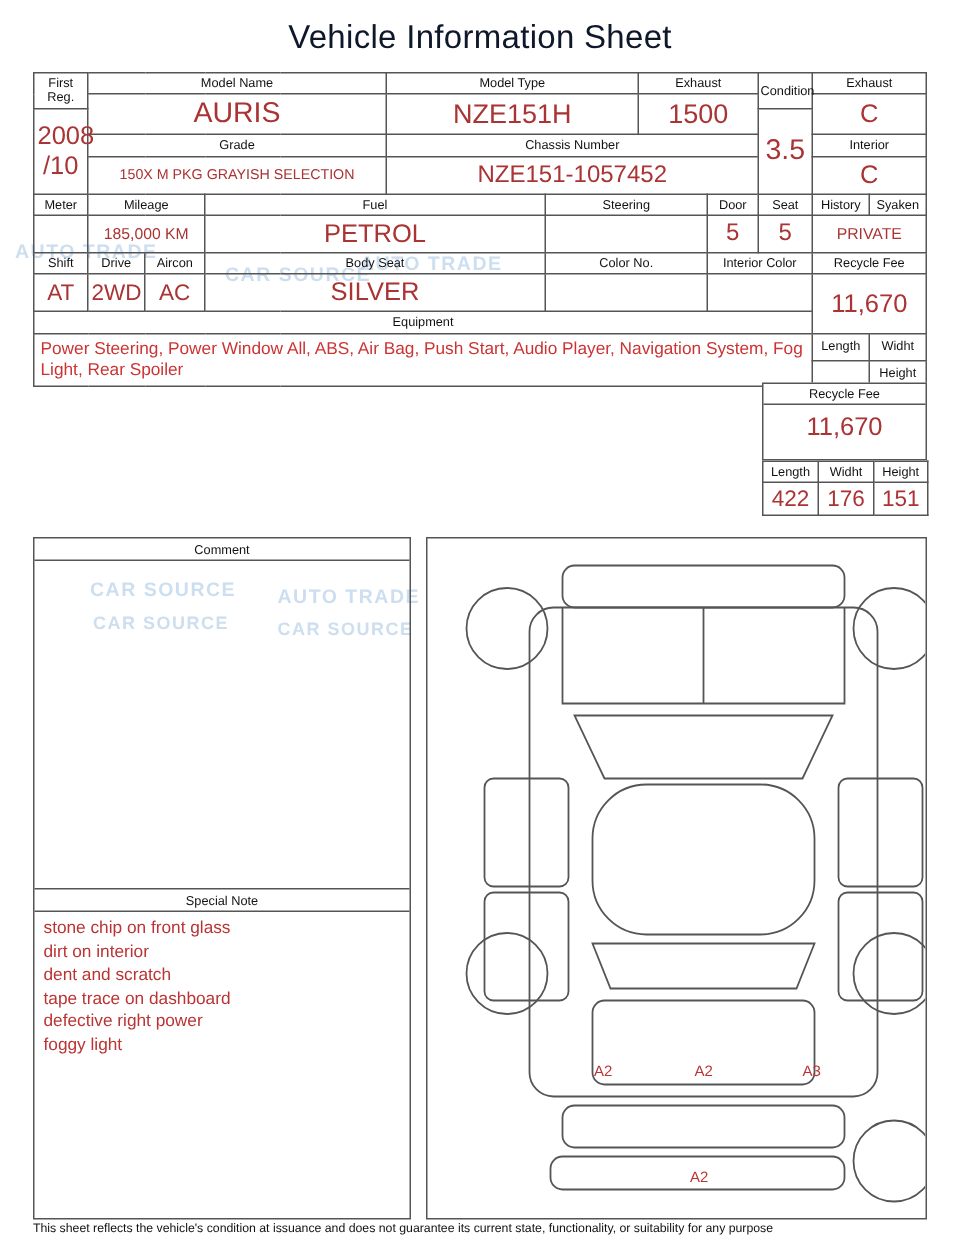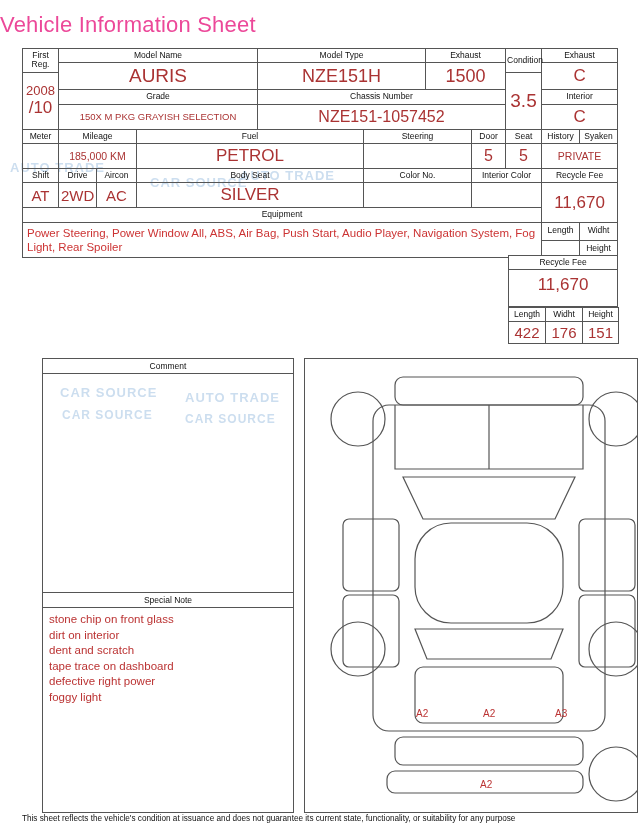--- a/index.html
+++ b/index.html
@@ -5,23 +5,23 @@
   html,body{margin:0;padding:0;}
   body{
     width:640px;height:835px;
     background:#ffffff;
     font-family:"Liberation Sans", sans-serif;
     color:#111;
     position:relative;
     overflow:hidden;
   }
   .title{
-    text-align:left;
+    text-align:center;
     font-size:22px;
-    color:#ec4899;
+    color:#0f172a;
     padding:12px 0 10px 0;
     letter-spacing:0.2px;
   }
   .sheet{
     position:absolute;
     left:22px; top:48px;
     width:596px;
   }
   table{border-collapse:collapse;}
   .hdr{
@@ -50,21 +50,21 @@
     color:#c33;
     font-size:11.5px;
     text-align:left;
     padding:3px 4px;
     line-height:1.25;
   }
   
   .lower{
     position:absolute;
     left:22px; top:358px;
-    width:472px; height:455px;margin-left:20px;
+    width:472px; height:455px;
   }
   .left-col{
     position:absolute;
     left:0; top:0;
     width:252px;
     height:455px;
     border:1px solid #555;
     box-sizing:border-box;
   }
   .cmt-head{
@@ -160,21 +160,21 @@
     </tr>
 
     <tr>
       <td class="val" colspan="4" rowspan="2" style="font-size:19px;">AURIS</td>
       <td class="val" colspan="3" rowspan="2" style="font-size:18px;">NZE151H</td>
       <td class="val" colspan="2" rowspan="2" style="font-size:18px;">1500</td>
       <td class="val" colspan="2" rowspan="2" style="font-size:17px;">C</td>
     </tr>
     <tr>
       <td class="val" rowspan="3">
-        <div style="font-size:13px;">2008</div>
+        <div style="font-size:17px;">2008</div>
         <div style="font-size:17px;">/10</div>
       </td>
       <td class="val" rowspan="3" style="font-size:19px;">3.5</td>
     </tr>
     <tr>
       <td class="hdr" colspan="4">Grade</td>
       <td class="hdr" colspan="5">Chassis Number</td>
       <td class="hdr" colspan="2">Interior</td>
     </tr>
     <tr>

